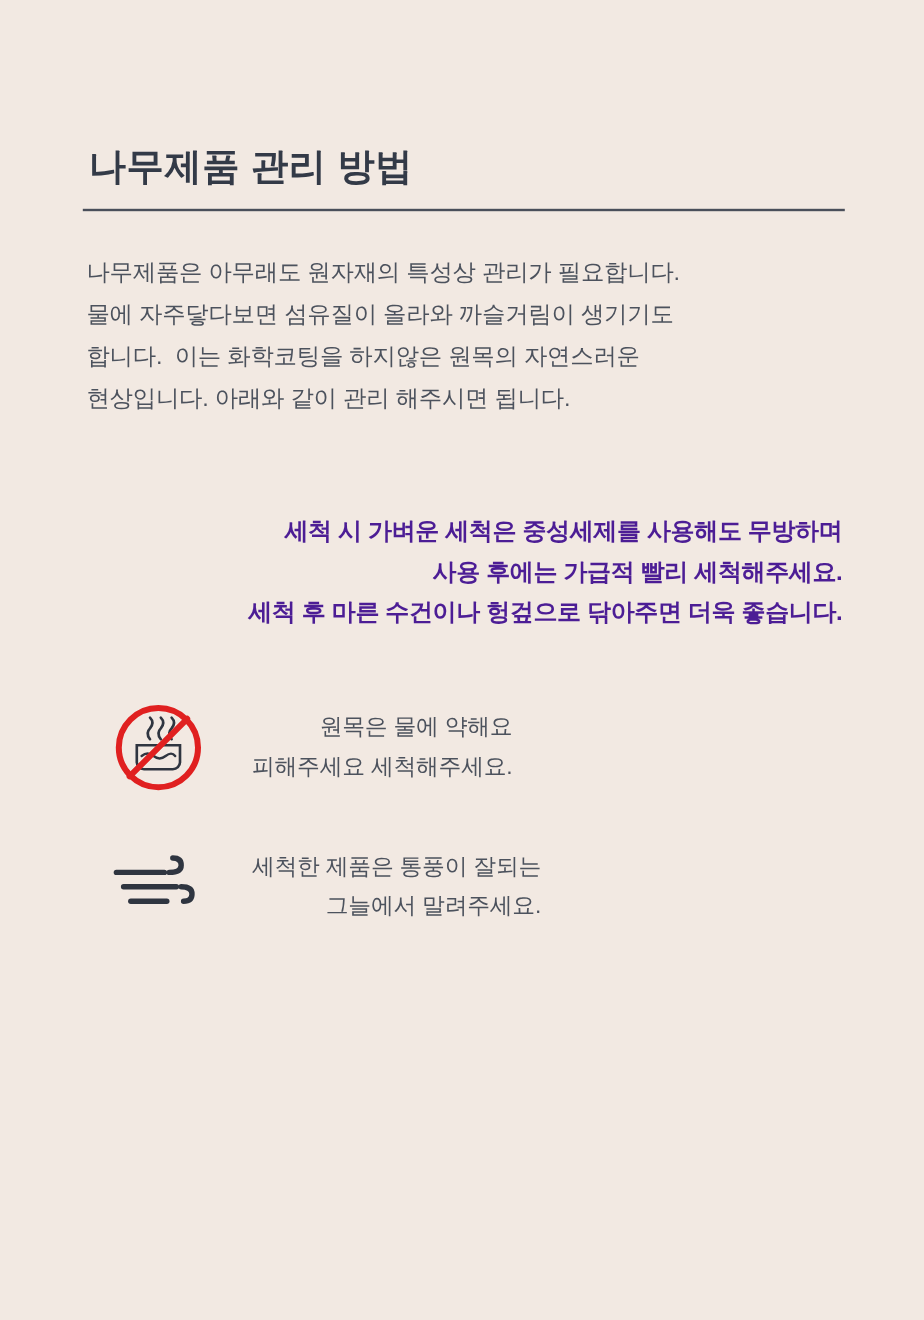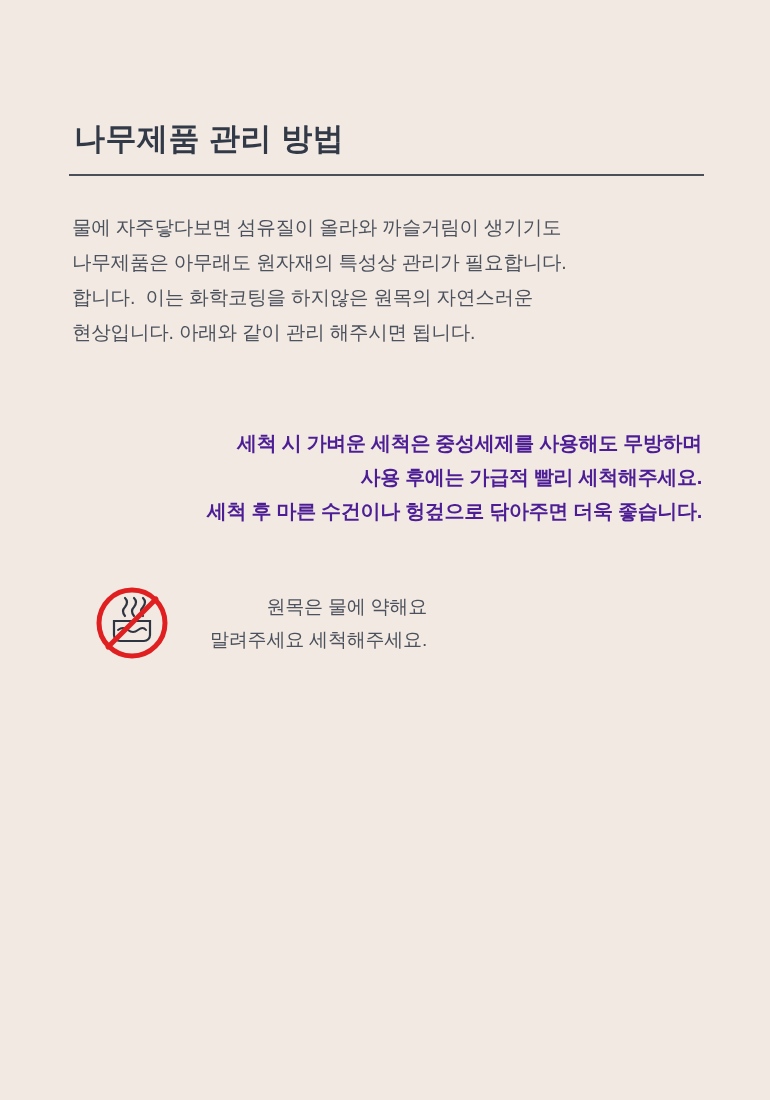--- a/index.html
+++ b/index.html
@@ -88,22 +88,22 @@
 </style>
 </head>
 <body>
 
 <div class="page">
 
   <h1 class="title">나무제품  관리 방법</h1>
   <div class="divider"></div>
 
   <div class="intro">
+    <div>나무제품은 아무래도 원자재의 특성상 관리가 필요합니다.</div>
     <div>물에 자주닿다보면 섬유질이 올라와 까슬거림이 생기기도</div>
-    <div>나무제품은 아무래도 원자재의 특성상 관리가 필요합니다.</div>
     <div>합니다.  이는 화학코팅을 하지않은 원목의 자연스러운</div>
     <div>현상입니다. 아래와 같이 관리 해주시면 됩니다.</div>
   </div>
 
   <div class="highlight">
     <div>세척 시 가벼운 세척은 중성세제를 사용해도 무방하며</div>
     <div>사용 후에는 가급적 빨리 세척해주세요.</div>
     <div>세척 후 마른 수건이나 헝겊으로 닦아주면 더욱 좋습니다.</div>
   </div>
 
@@ -118,20 +118,37 @@
             <path d="M26 47 q5 -4 10 0 q5 4 10 0 q5 -4 8 0" stroke-width="2"></path>
             <path d="M33 33 q-4 -5 0 -9 q4 -5 0 -9"></path>
             <path d="M42 33 q-4 -5 0 -9 q4 -5 0 -9"></path>
             <path d="M51 33 q-4 -5 0 -9 q4 -5 0 -9"></path>
           </g>
           <line x1="16" y1="64" x2="64" y2="16" stroke="#e02020" stroke-width="5" stroke-linecap="round"></line>
         </svg>
       </div>
       <div class="tip-text">
         <div>원목은 물에 약해요</div>
-        <div>말려주세요 세척해주세요.</div>
+        <div>피해주세요 세척해주세요.</div>
       </div>
     </div>
 
 
+    <div class="tip">
+      <div class="tip-icon">
+        <svg width="86" height="60" viewBox="0 0 86 60" aria-hidden="true">
+          <g stroke="#2f3540" stroke-width="4.5" fill="none" stroke-linecap="round">
+            <path d="M8 18 h40"></path>
+            <path d="M52 18 q10 0 10 -6 q0 -6 -7 -6"></path>
+            <path d="M14 30 h44"></path>
+            <path d="M62 30 q9 0 9 6 q0 6 -7 6"></path>
+            <path d="M20 42 h30"></path>
+          </g>
+        </svg>
+      </div>
+      <div class="tip-text">
+        <div>세척한 제품은 통풍이 잘되는</div>
+        <div>그늘에서 말려주세요.</div>
+      </div>
+    </div>
 
   </div>
 </div>
 
 </body></html>

